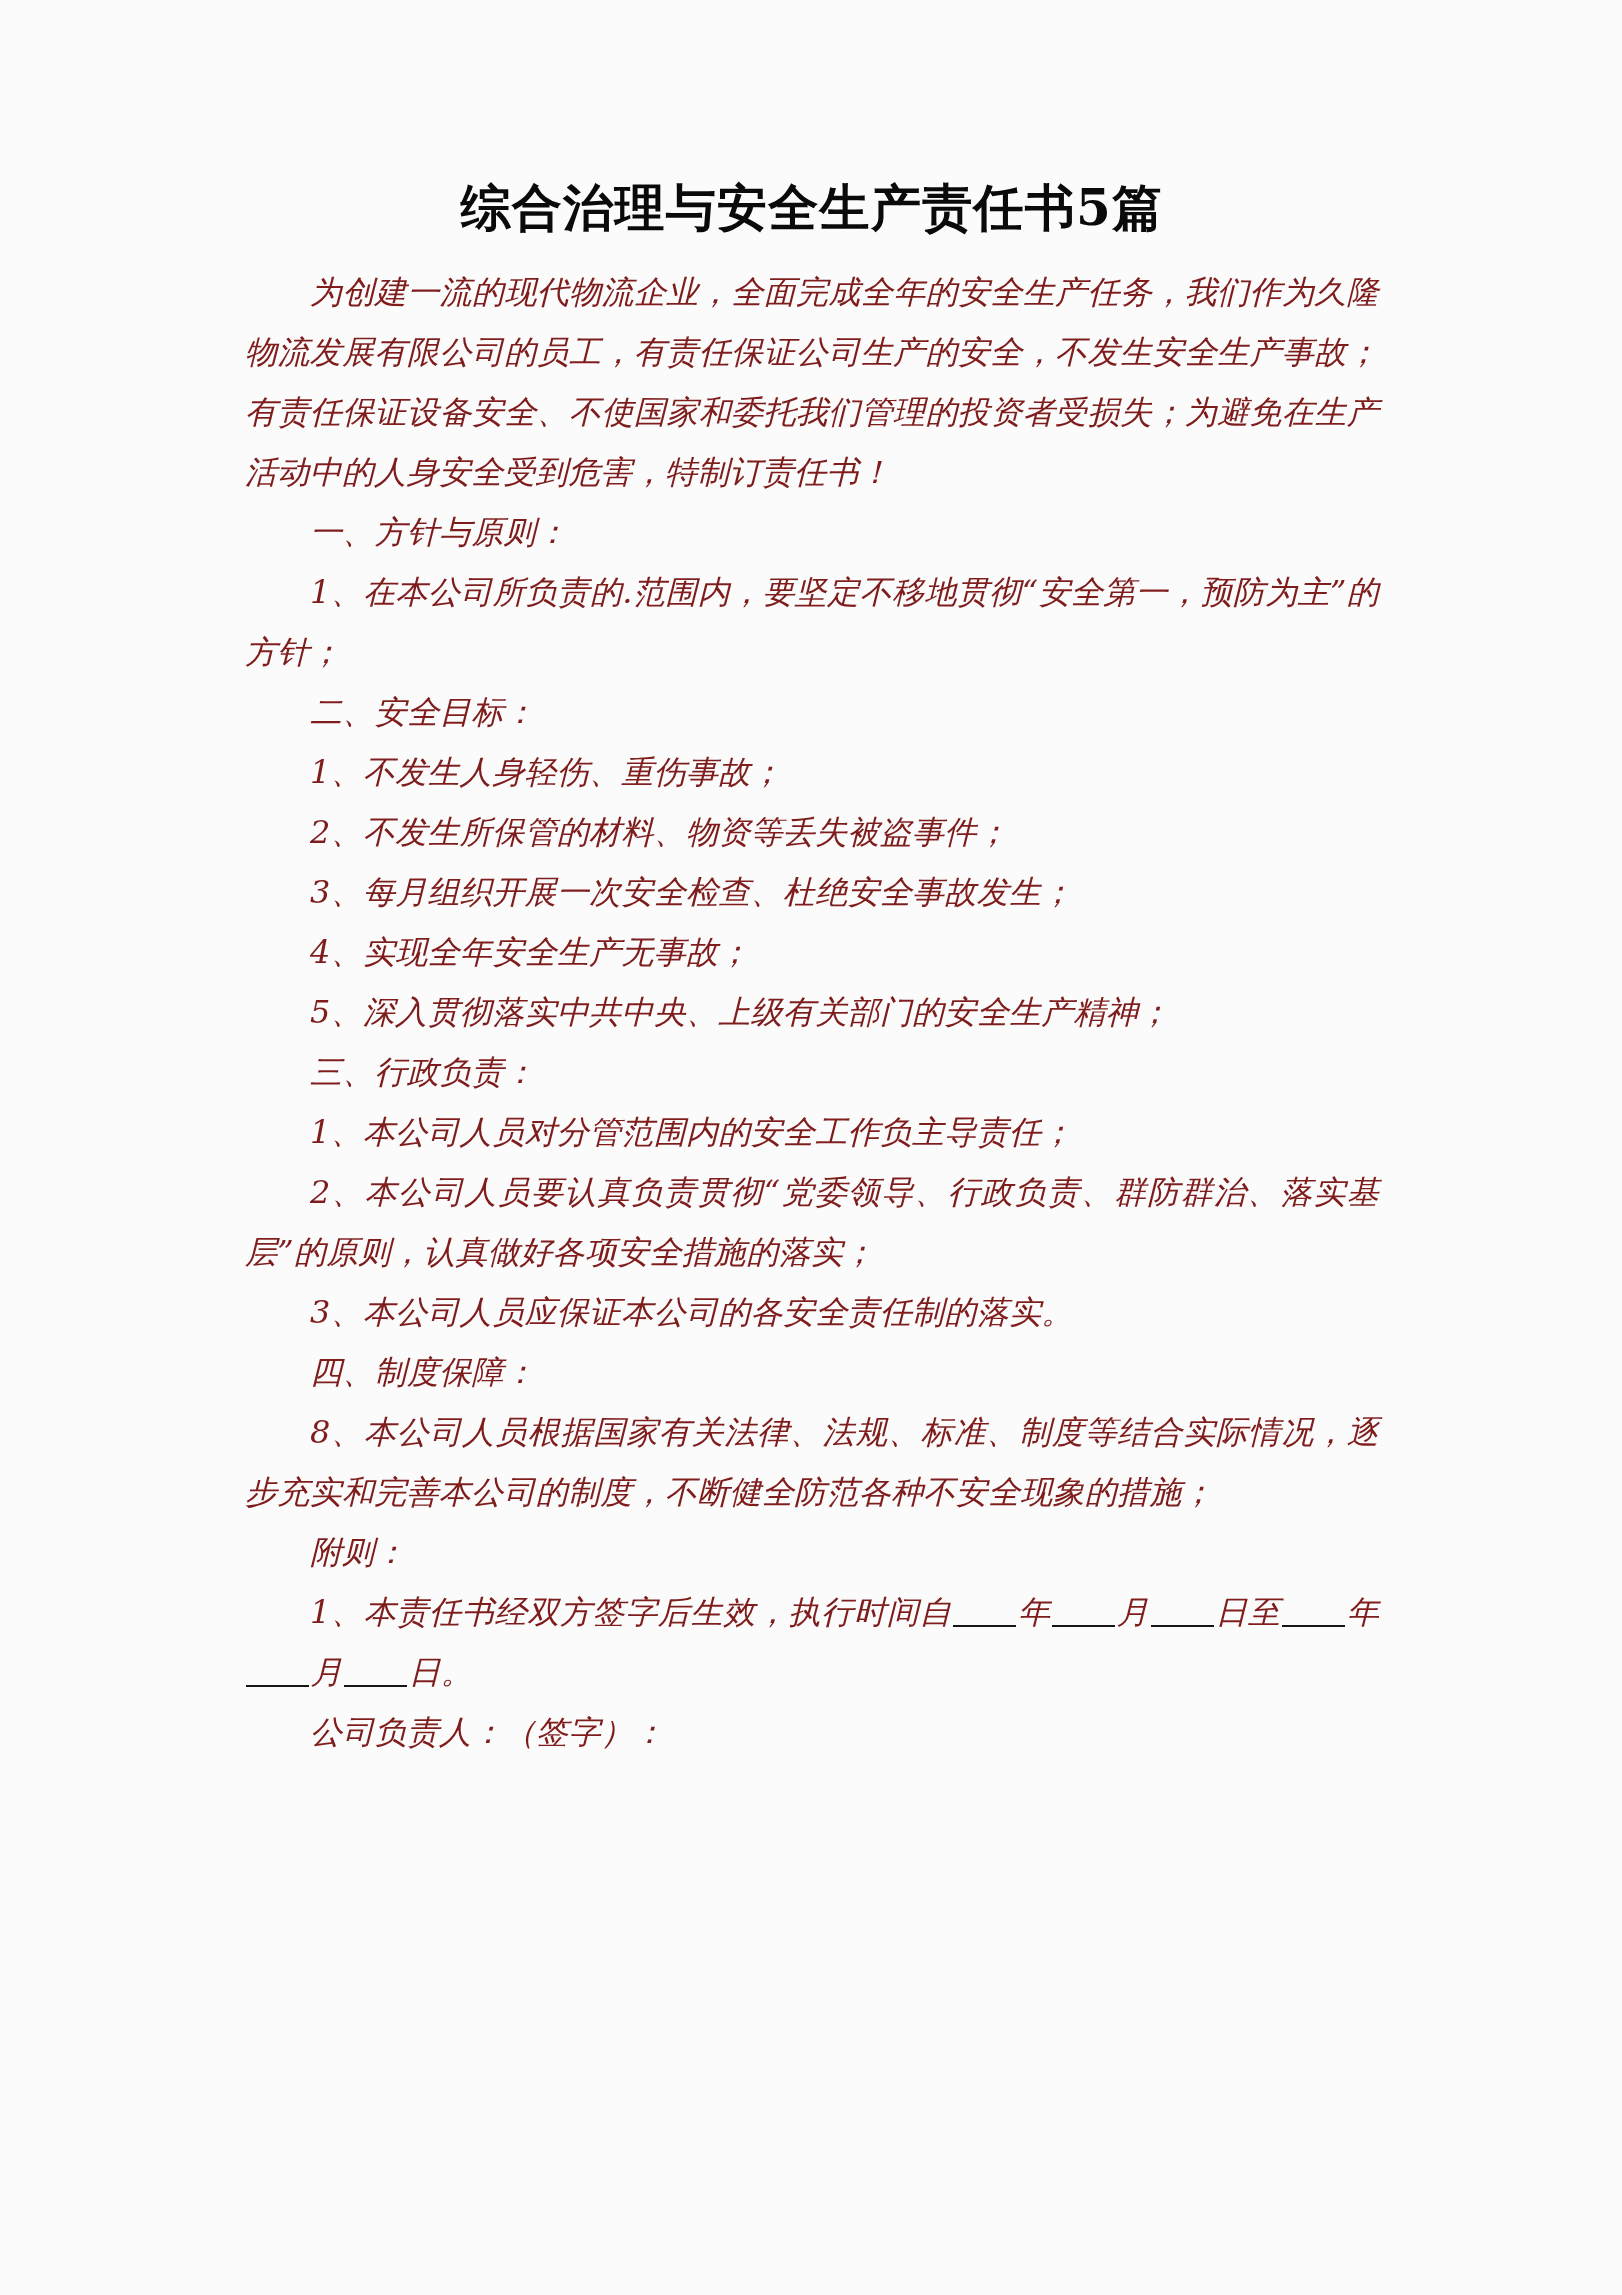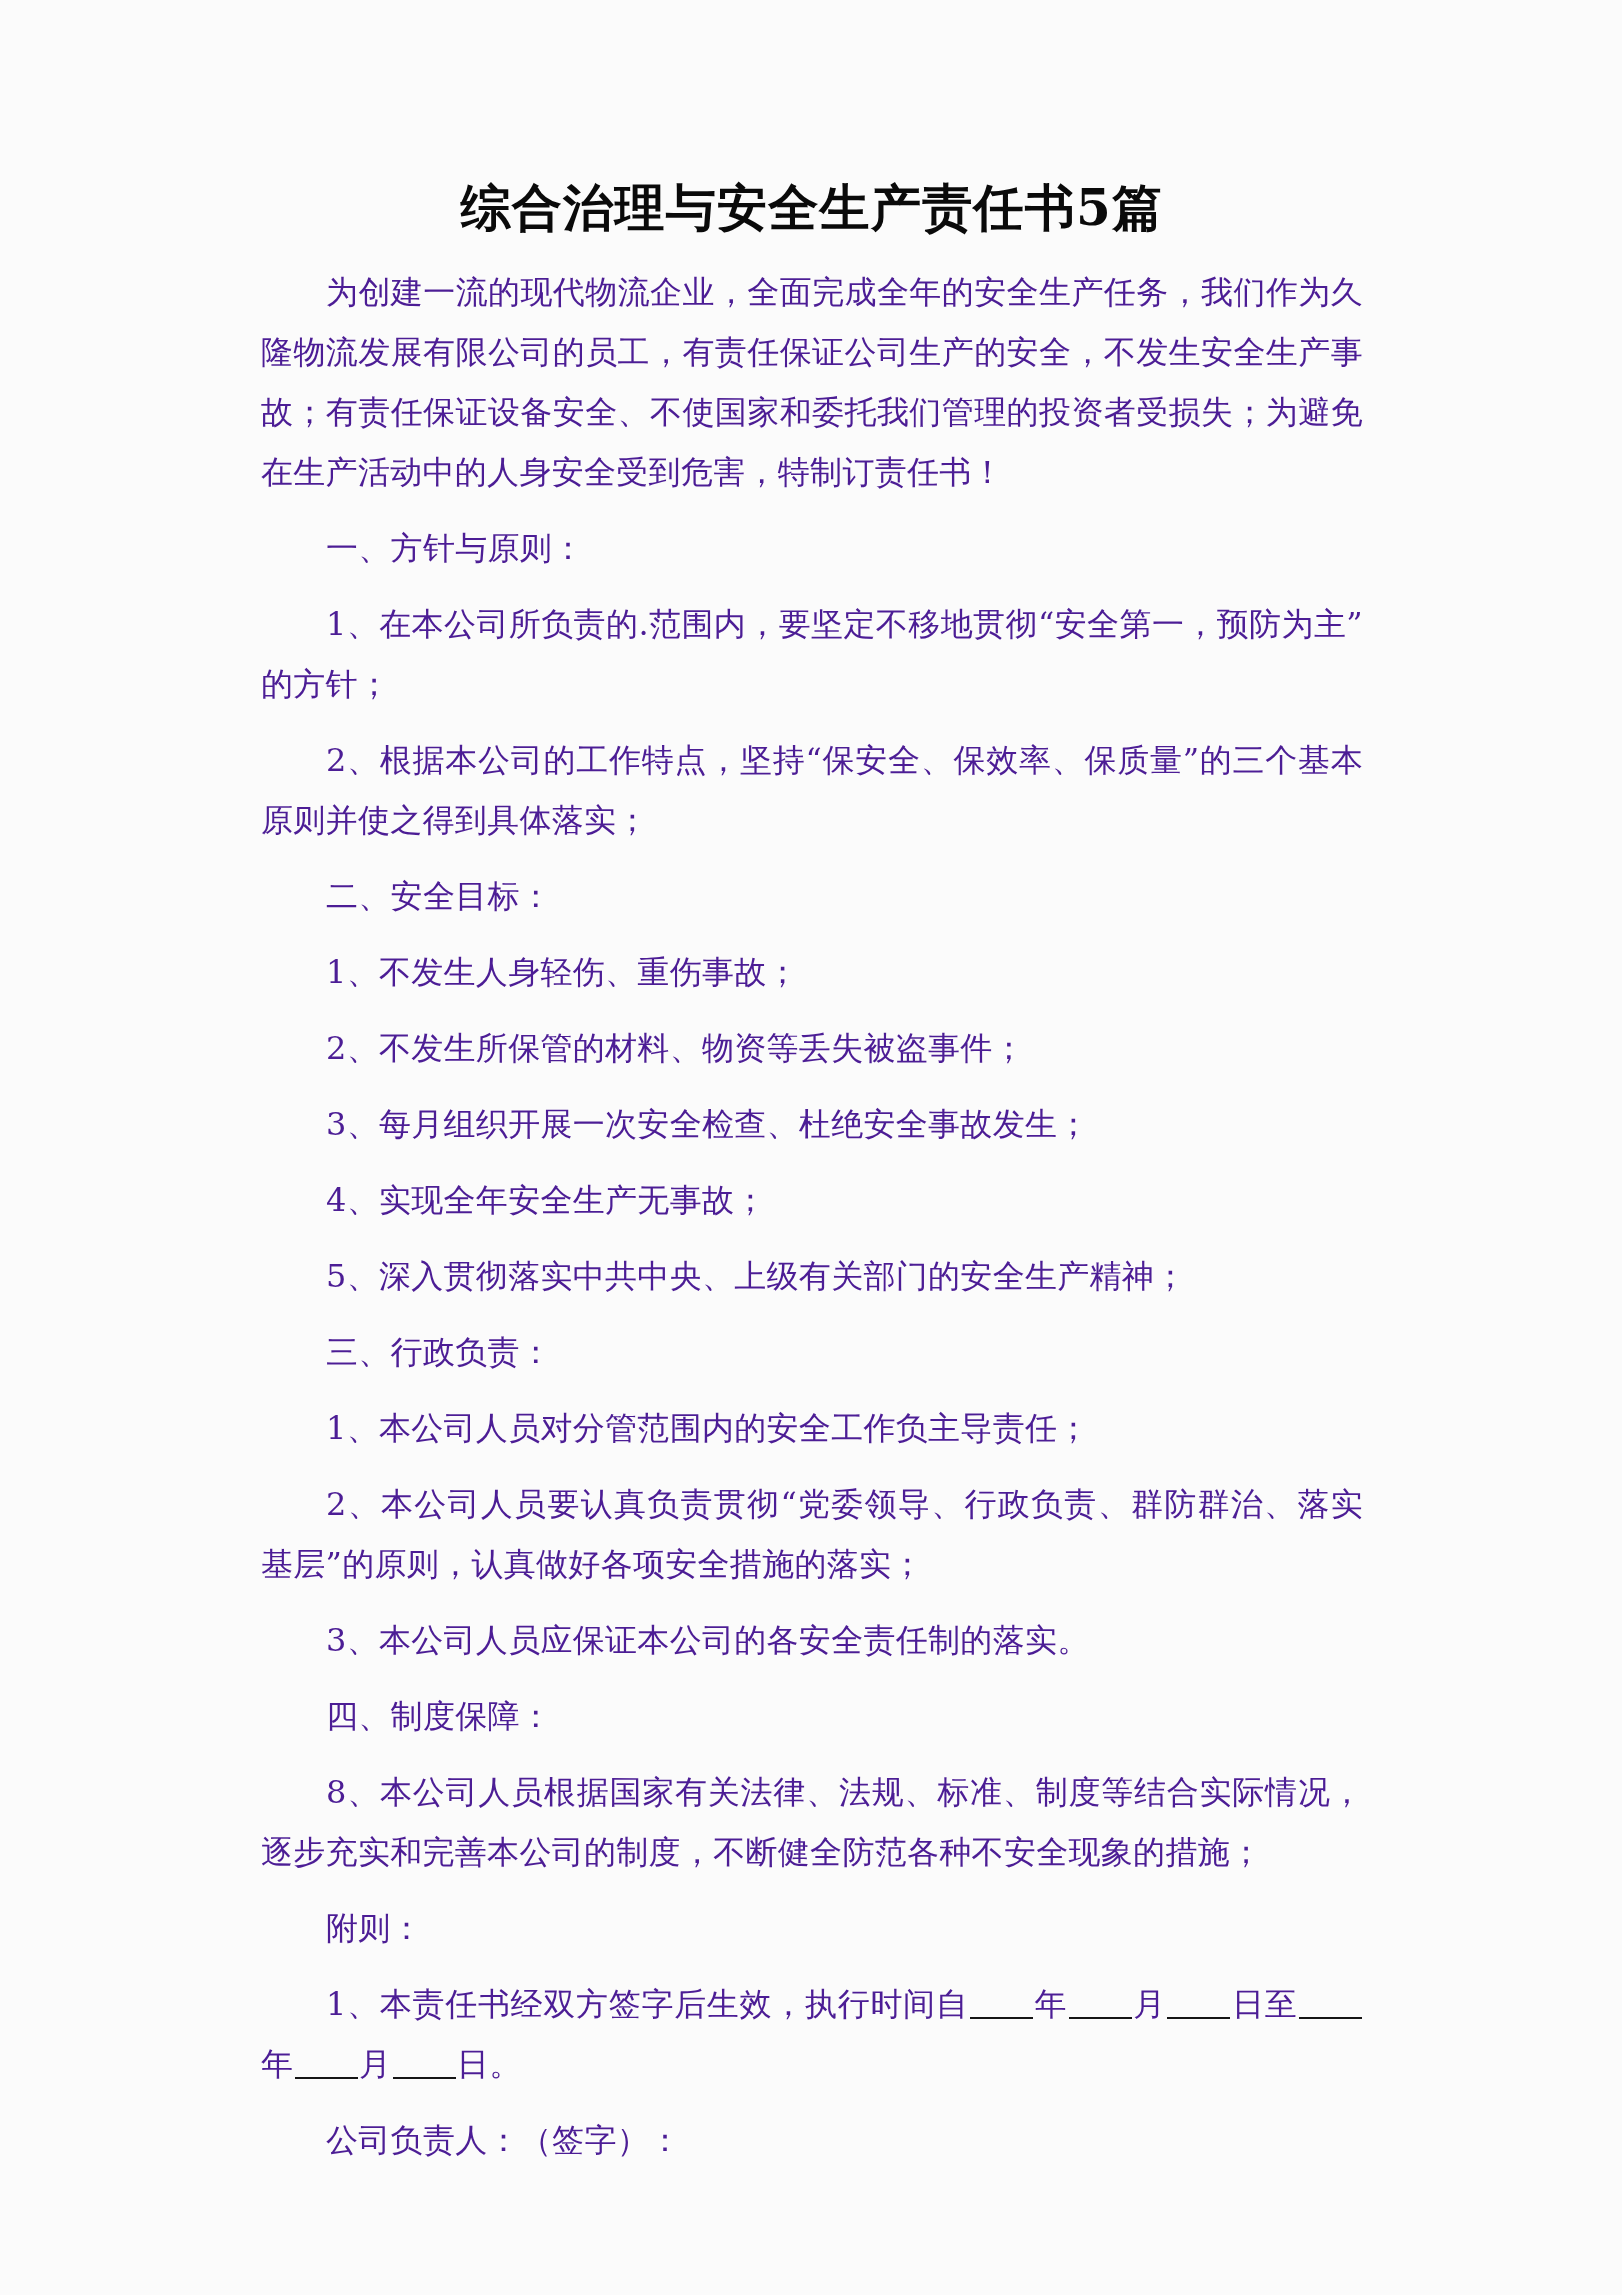--- a/index.html
+++ b/index.html
@@ -41,24 +41,25 @@
     color: #0a0a0a;
     font-family: "DejaVu Serif", "Liberation Serif", serif;
   }
 
   .para {
     font-size: 32px;
     line-height: 60px;
     text-align: justify;
     text-justify: inter-ideograph;
     text-indent: 65px;
-    margin: 16px;
+    margin: 0;
     letter-spacing: 0.3px;
-    color: #4c1d95;
+    color: #7f1d1d;
     word-break: break-all;
+    font-style: italic;
   }
 
   
   .blank {
     display: inline-block;
     width: 63px;
     border-bottom: 2px solid #151515;
     vertical-align: -3.9px;
     margin: 0 1.3px;
   }
@@ -70,21 +71,20 @@
   <div class="content">
 
     <h1 class="doc-title">综合治理与安全生产责任书5篇</h1>
 
     <p class="para">为创建一流的现代物流企业，全面完成全年的安全生产任务，我们作为久隆物流发展有限公司的员工，有责任保证公司生产的安全，不发生安全生产事故；有责任保证设备安全、不使国家和委托我们管理的投资者受损失；为避免在生产活动中的人身安全受到危害，特制订责任书！</p>
 
     <p class="para">一、方针与原则：</p>
 
     <p class="para">1、在本公司所负责的.范围内，要坚定不移地贯彻“安全第一，预防为主”的方针；</p>
 
-    <p class="para">2、根据本公司的工作特点，坚持“保安全、保效率、保质量”的三个基本原则并使之得到具体落实；</p>
 
     <p class="para">二、安全目标：</p>
 
     <p class="para">1、不发生人身轻伤、重伤事故；</p>
 
     <p class="para">2、不发生所保管的材料、物资等丢失被盗事件；</p>
 
     <p class="para">3、每月组织开展一次安全检查、杜绝安全事故发生；</p>
 
     <p class="para">4、实现全年安全生产无事故；</p>

